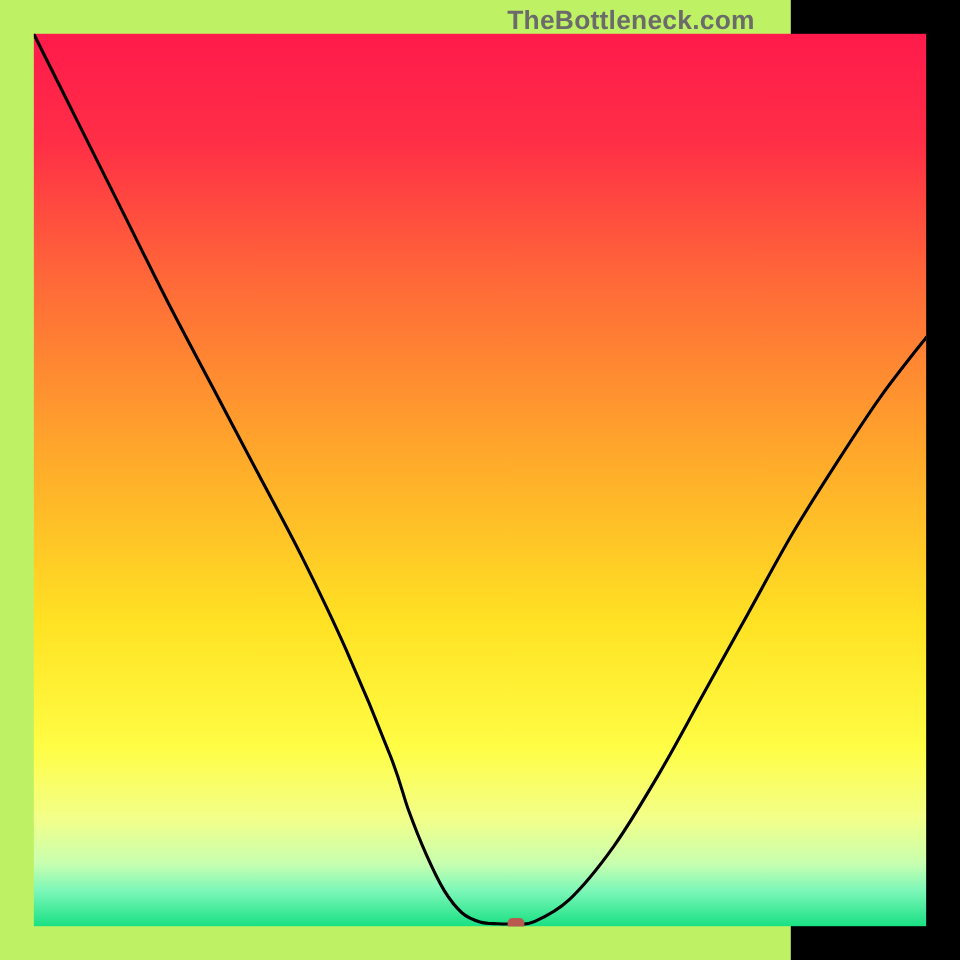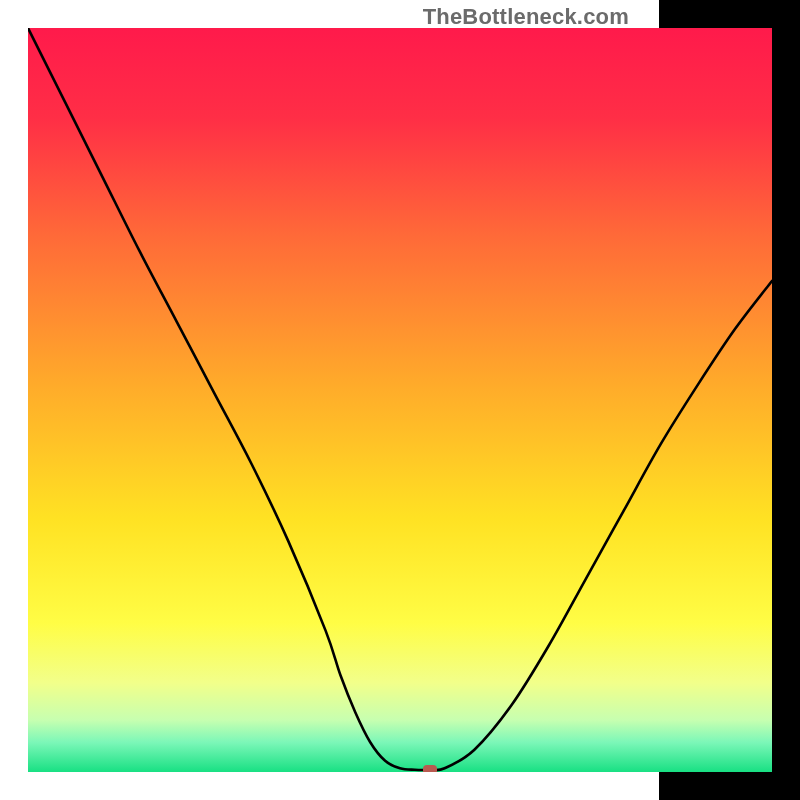--- a/index.html
+++ b/index.html
@@ -9,21 +9,21 @@
     height: 800px;
     background: #000;
     overflow: hidden;
   }
   .frame {
     position: absolute;
     left: 0;
     top: 0;
     width: 659px;
     height: 800px;
-    background: #ffffff;
+    background: #bef264;
   }
   .plot {
     position: absolute;
     left: 28px;
     top: 28px;
     width: 744px;
     height: 744px;
     overflow: hidden;
   }
   .gradient {

